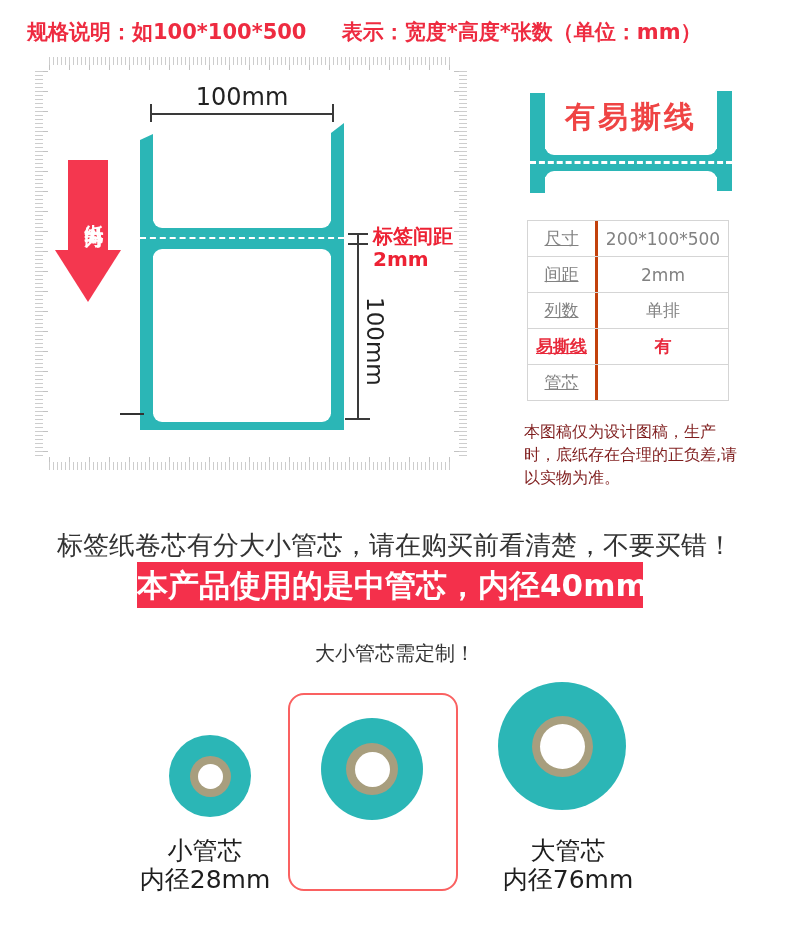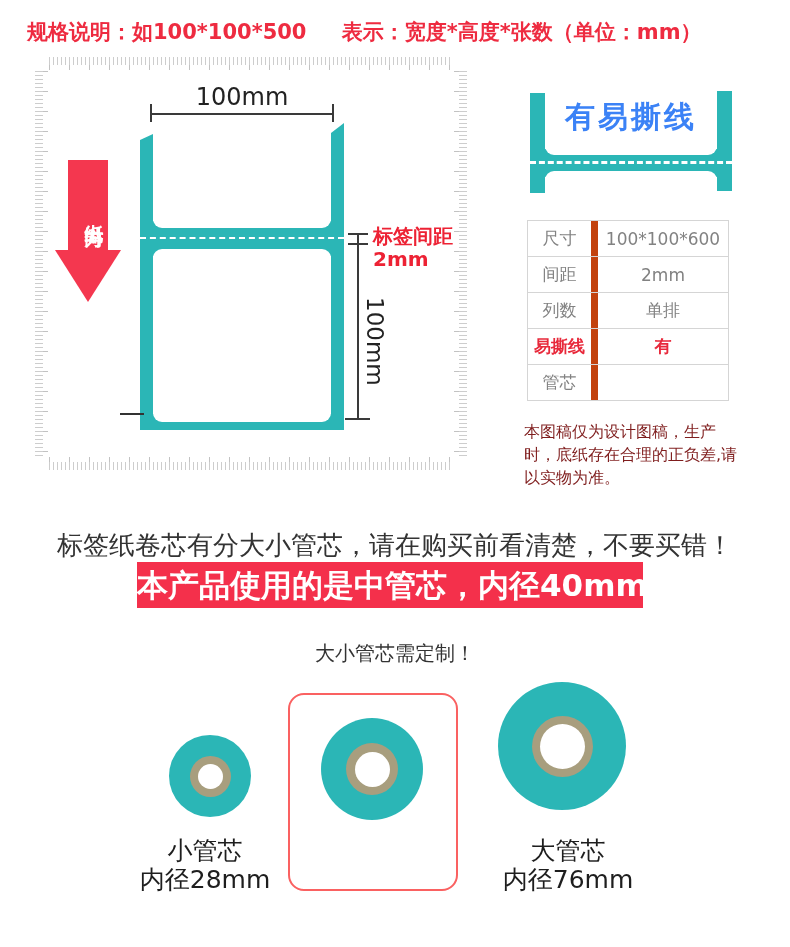--- a/index.html
+++ b/index.html
@@ -89,29 +89,29 @@
   .td-band { position:absolute; left:10px; top:79px; width:202px; height:28px; }
   .td-label-top { position:absolute; left:25px; top:14px; width:172px; height:71px;
     background:#fff; border-radius:0 0 9px 9px; }
   .td-label-bot { position:absolute; left:25px; top:101px; width:172px; height:44px;
     background:#fff; border-radius:9px 9px 0 0; }
   .td-bar-l { position:absolute; left:10px;  top:23px; width:15px; height:100px; }
   .td-bar-r { position:absolute; left:197px; top:21px; width:15px; height:100px; }
   .td-dash { position:absolute; left:10px; top:91px; width:202px; height:0;
     border-top:3px dashed #fff; }
   .td-text { position:absolute; left:25px; top:27px; width:172px; text-align:center;
-    font-size:30px; font-weight:600; color:#3b82f6; letter-spacing:3px; white-space:nowrap; }
+    font-size:30px; font-weight:600; color:#ef4444; letter-spacing:3px; white-space:nowrap; }
 
   
   .spec-table { position:absolute; left:527px; top:220px; width:202px;
     border:1px solid #d5d5d5; border-bottom:none; font-size:17px; color:#828282; }
   .spec-row { display:grid; grid-template-columns:70px 1fr; height:36px;
     border-bottom:1px solid #d5d5d5; }
   .spec-row > div { display:flex; align-items:center; justify-content:center; }
-  .spec-key { border-right:7px solid #c2410c; }
+  .spec-key { border-right:3px solid #c2410c;text-decoration:underline; }
   .spec-row.hl { color:#e8293b; font-weight:600; }
 
   .design-note { position:absolute; left:524px; top:420px; width:216px; font-size:16px;
     line-height:1.45; color:#7f1d1d; }
 
   
   .core-headline { position:absolute; left:0; top:528px; width:790px; text-align:center;
     font-size:26px; font-weight:500; color:#333; white-space:nowrap; }
   .core-banner { position:absolute; left:137px; top:562px; width:506px; height:46px;
     background:#f4304b; color:#fff; font-size:31px; font-weight:bold; text-align:center;
@@ -190,21 +190,21 @@
     <div class="td-label-bot"></div>
     <div class="td-bar-l teal"></div>
     <div class="td-bar-r teal"></div>
     <div class="td-dash"></div>
     <div class="td-text">有易撕线</div>
   </div>
 
   <div class="spec-table">
     <div class="spec-row">
       <div class="spec-key">尺寸</div>
-      <div class="spec-val">100*100*600</div>
+      <div class="spec-val">200*100*500</div>
     </div>
     <div class="spec-row">
       <div class="spec-key">间距</div>
       <div class="spec-val">2mm</div>
     </div>
     <div class="spec-row">
       <div class="spec-key">列数</div>
       <div class="spec-val">单排</div>
     </div>
     <div class="spec-row hl">

